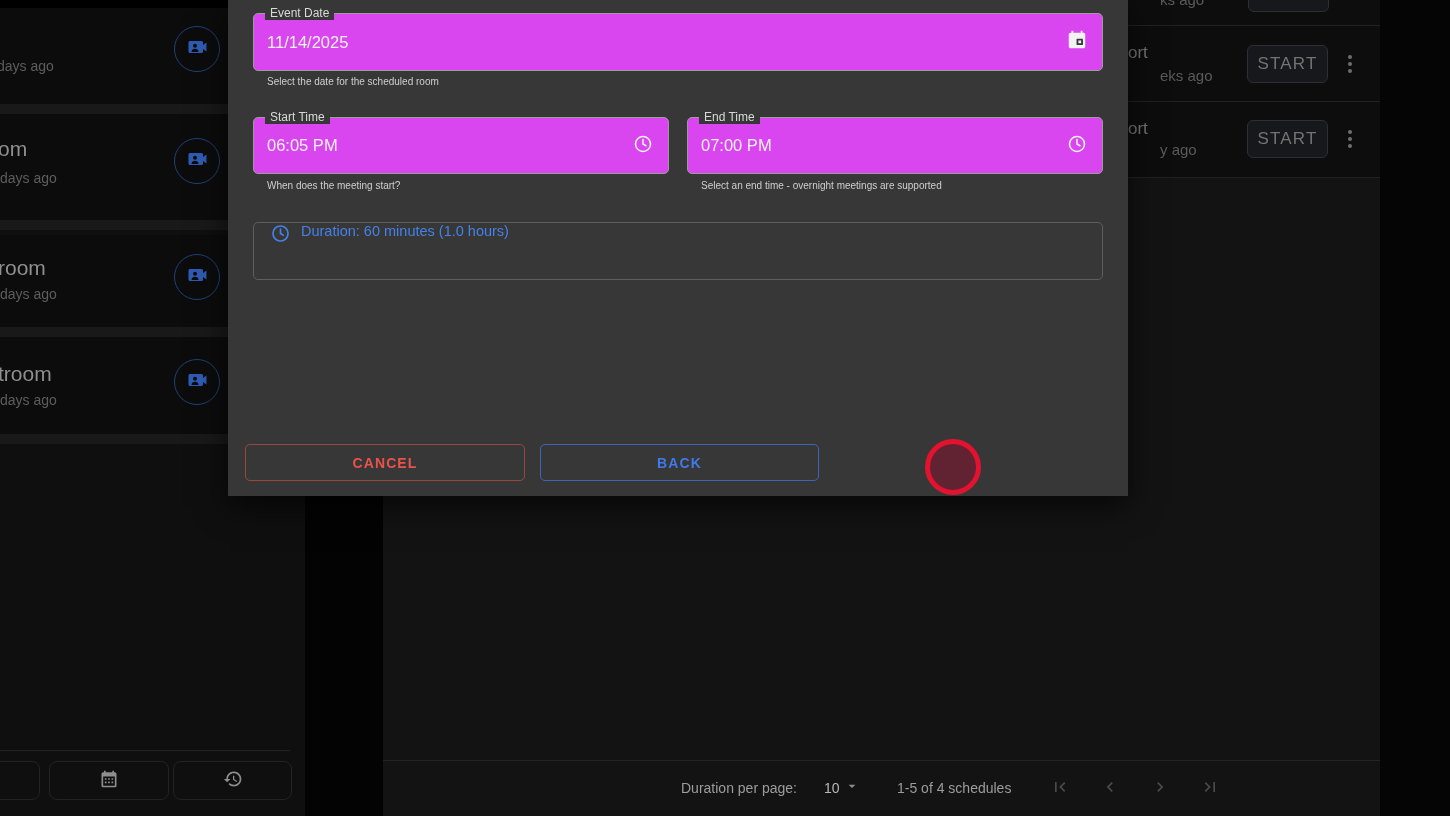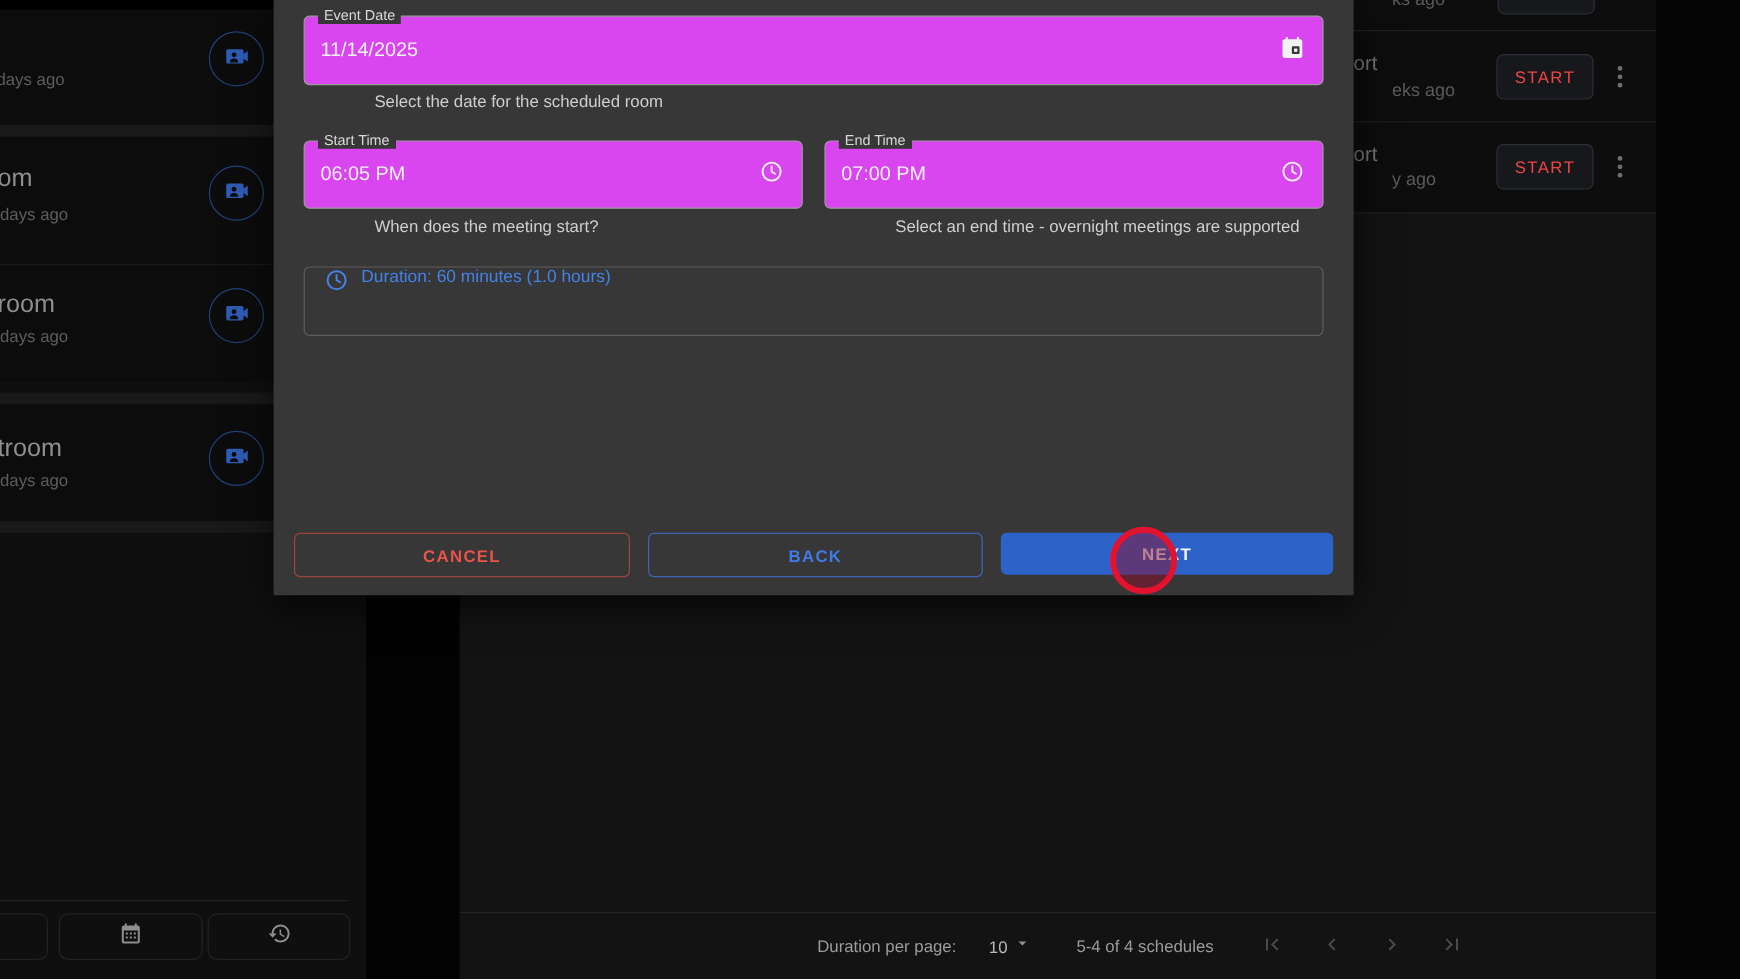--- a/index.html
+++ b/index.html
@@ -21,21 +21,21 @@
   .room-sub{color:#5d5d5d;font-size:14px;white-space:nowrap;}
   .cam-circle{width:44px;height:44px;border-radius:50%;border:1px solid #22407a;
               display:flex;align-items:center;justify-content:center;}
 
   
   .rows-bg{left:383px;top:0;width:997px;height:177px;background:#0d0d0d;}
   .hdiv{left:383px;width:997px;height:1px;background:#212121;}
   .sch-title{color:#757575;font-size:17px;white-space:nowrap;}
   .sch-sub{color:#5a5a5a;font-size:15px;white-space:nowrap;margin-left:32px;}
   .start-btn{width:79px;height:36px;background:#16181c;border:1px solid #2c3036;border-radius:6px;
-             color:#ef4444;font-size:14px;letter-spacing:1.2px;display:flex;align-items:center;
+             color:#737373;font-size:17px;letter-spacing:1.2px;display:flex;align-items:center;
              justify-content:center;}
   .kebab{display:flex;flex-direction:column;gap:3px;align-items:center;padding:4px;}
   .kebab i{width:4px;height:4px;border-radius:50%;background:#6e6e6e;display:block;}
 
   
   .foot-div-main{left:383px;top:760px;width:997px;height:1px;background:#232323;}
   .foot-div-left{left:0;top:750px;width:290px;height:1px;background:#232323;}
   .foot-btn{height:37px;border:1px solid #232323;border-radius:8px;background:#0f0f0f;
             display:flex;align-items:center;justify-content:center;}
   .pg-text{color:#9c9c9c;font-size:14px;white-space:nowrap;}
@@ -45,21 +45,21 @@
   
   .modal{left:228px;top:0;width:900px;height:496px;background:#373737;
          box-shadow:0 10px 30px rgba(0,0,0,.65);}
   .field{position:absolute;border:1px solid #9c9c9c;border-radius:5px;background:#d946ef;}
   .field-label{position:absolute;top:-8px;left:11px;background:#373737;padding:0 5px;
                color:#d9d9d9;font-size:12px;white-space:nowrap;}
   .field-value{position:absolute;left:13px;top:0;bottom:0;display:flex;align-items:center;
                color:#f2f2f2;font-size:16.5px;white-space:nowrap;}
   .field-icon{position:absolute;right:12px;top:50%;transform:translateY(-50%);width:26px;height:26px;
               display:flex;align-items:center;justify-content:center;}
-  .helper{position:absolute;color:#cfcfcf;font-size:14px;white-space:nowrap;margin-left:45px;}
+  .helper{position:absolute;color:#cfcfcf;font-size:10px;white-space:nowrap;}
   .duration-box{position:absolute;left:25px;top:222px;width:848px;height:56px;
                 border:1px solid #5e5e5e;border-radius:5px;display:flex;align-items:flex-start;}
   .duration-text{color:#4482e8;font-size:14.5px;margin-left:10px;}
   .dlg-btn{position:absolute;top:444px;height:35px;border-radius:5px;display:flex;align-items:center;
            justify-content:center;font-size:14px;font-weight:bold;letter-spacing:1.1px;}
   .btn-cancel{left:17px;width:278px;border:1px solid rgba(234,83,73,.55);color:#ea5349;background:transparent;}
   .btn-back{left:312px;width:277px;border:1px solid rgba(64,121,232,.7);color:#4079e8;background:transparent;}
   .btn-next{left:606px;width:277px;background:#2d63c8;color:#f3f5fa;}
 
   .click-ring{left:925px;top:439px;width:46px;height:46px;border:5px solid #e3132f;border-radius:50%;
@@ -97,21 +97,21 @@
         <svg width="24" height="24" viewBox="0 0 24 24">
             <path fill="#2e5cb4" d="M16.5 6H5c-.8 0-1.5.7-1.5 1.5v9c0 .8.7 1.5 1.5 1.5h11.5c.8 0 1.5-.7 1.5-1.5v-2.6l3.5 2.6V7.5L18 10.1V7.5C18 6.7 17.3 6 16.5 6z"></path>
             <circle cx="10" cy="10.7" r="2" fill="#0c0c0c"></circle>
             <path d="M6.6 16.4c0-1.7 1.5-2.6 3.4-2.6s3.4.9 3.4 2.6v.6H6.6z" fill="#0c0c0c"></path>
           </svg>
       </span>
     </div>
   </div>
   <div class="abs room-sep" style="top:220px;"></div>
 
-  <div class="abs room-row" style="top:221px;height:97px;">
+  <div class="abs room-row" style="top:235px;height:97px;">
     <div class="abs room-title" style="left:-2px;top:21px;">room</div>
     <div class="abs room-sub" style="left:0px;top:51px;">days ago</div>
     <div class="abs cam-circle" style="left:174px;top:19px;">
       <span>
         <svg width="24" height="24" viewBox="0 0 24 24">
             <path fill="#2e5cb4" d="M16.5 6H5c-.8 0-1.5.7-1.5 1.5v9c0 .8.7 1.5 1.5 1.5h11.5c.8 0 1.5-.7 1.5-1.5v-2.6l3.5 2.6V7.5L18 10.1V7.5C18 6.7 17.3 6 16.5 6z"></path>
             <circle cx="10" cy="10.7" r="2" fill="#0c0c0c"></circle>
             <path d="M6.6 16.4c0-1.7 1.5-2.6 3.4-2.6s3.4.9 3.4 2.6v.6H6.6z" fill="#0c0c0c"></path>
           </svg>
       </span>
@@ -182,21 +182,21 @@
   <div class="abs foot-div-main"></div>
   <div class="abs pg-text" style="left:681px;top:780px;">Duration per page:</div>
   <div class="abs" style="left:824px;top:778px;display:flex;align-items:center;gap:4px;">
     <span class="pg-val">10</span>
     <span>
       <svg width="16" height="16" viewBox="0 0 24 24">
           <path fill="#8f8f8f" d="M7 10l5 5 5-5z"></path>
         </svg>
     </span>
   </div>
-  <div class="abs pg-text" style="left:897px;top:780px;">5-4 of 4 schedules</div>
+  <div class="abs pg-text" style="left:897px;top:780px;">1-5 of 4 schedules</div>
   <div class="abs pg-icon" style="left:1048px;top:777px;">
     <span><svg width="20" height="20" viewBox="0 0 24 24">
           <path fill="#4a4a4a" d="M18.41 16.59L13.82 12l4.59-4.59L17 6l-6 6 6 6zM6 6h2v12H6z"></path>
         </svg></span>
   </div>
   <div class="abs pg-icon" style="left:1098px;top:777px;">
     <span><svg width="20" height="20" viewBox="0 0 24 24">
           <path fill="#4a4a4a" d="M15.41 7.41L14 6l-6 6 6 6 1.41-1.41L10.83 12z"></path>
         </svg></span>
   </div>
@@ -261,18 +261,17 @@
         <svg width="21" height="21" viewBox="0 0 24 24">
             <circle cx="12" cy="12" r="8.6" fill="none" stroke="#4482e8" stroke-width="1.9"></circle>
             <path d="M12 7v5l3.2 1.9" fill="none" stroke="#4482e8" stroke-width="1.9" stroke-linecap="round"></path>
           </svg>
       </span>
       <span class="duration-text">Duration: 60 minutes (1.0 hours)</span>
     </div>
 
     <div class="dlg-btn btn-cancel">CANCEL</div>
     <div class="dlg-btn btn-back">BACK</div>
-    <div class="dlg-btn btn-next">NEXT</div>
   </div>
 
   <div class="abs click-ring"></div>
 
 </div>
 
 </body></html>

